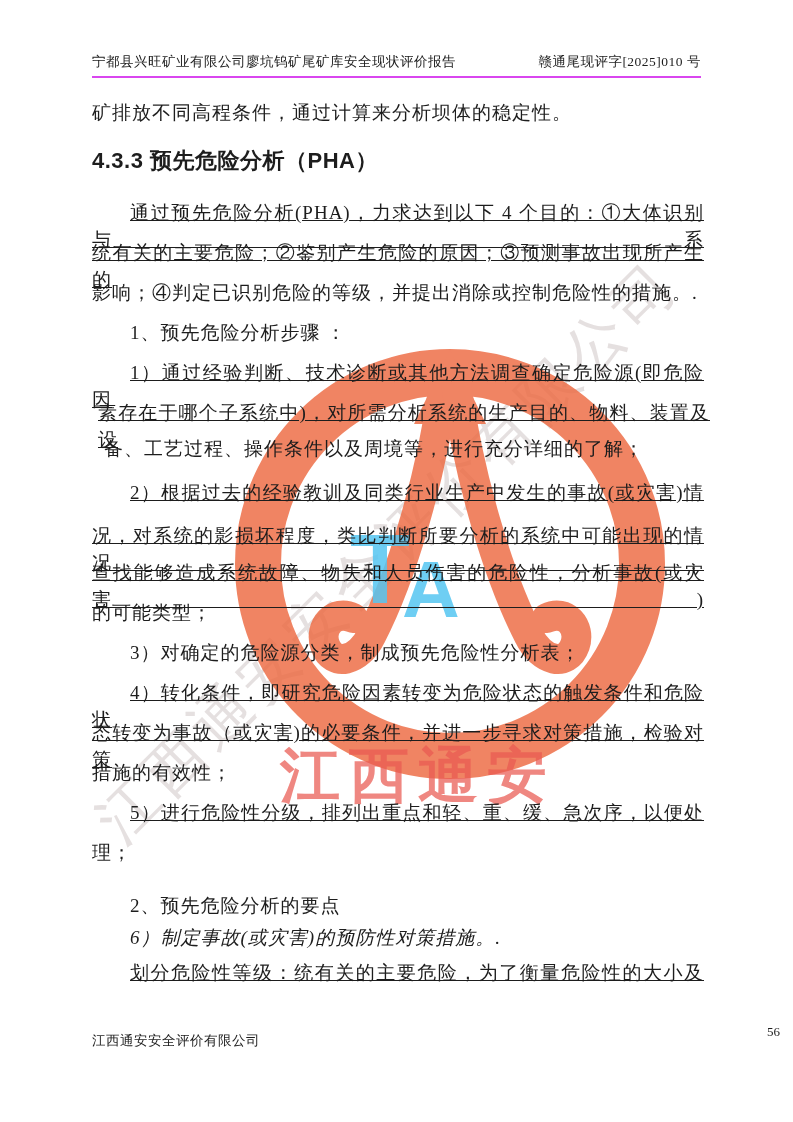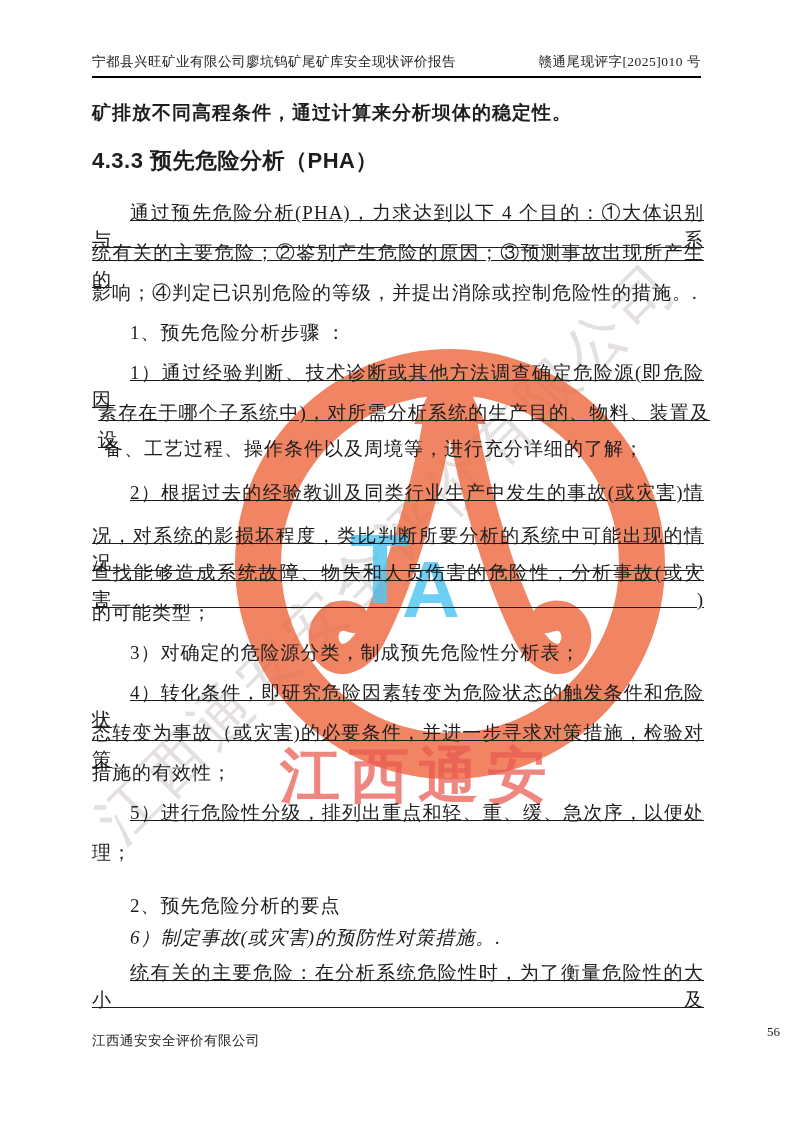--- a/index.html
+++ b/index.html
@@ -38,21 +38,21 @@
     font-size:60px;font-weight:bold;letter-spacing:9px;white-space:nowrap;
     color:var(--red-wm);opacity:.72;
     font-family:Liberation Serif, serif;
   }
   
   .content{position:absolute;inset:0;z-index:3;}
   .header{
     position:absolute;left:92px;top:53px;width:609px;
     display:flex;justify-content:space-between;align-items:center;
     font-size:13.5px;letter-spacing:.5px;
-    border-bottom:2px solid #000000;padding-bottom:5px;
+    border-bottom:2px solid #d946ef;padding-bottom:5px;
   }
   .line{
     position:absolute;left:92px;width:612px;
     font-size:19px;line-height:27px;letter-spacing:1px;color:var(--ink);
     white-space:nowrap;
   }
   .line.full,.line.indent-full{
     white-space:normal;text-align:justify;text-align-last:justify;text-decoration:underline;
   }
   .line.indent,.line.indent-full{text-indent:38px;}
@@ -88,39 +88,39 @@
 <div class="wm-red">江西通安</div>
 
 <div class="content">
 
   <div class="header">
     <span>宁都县兴旺矿业有限公司廖坑钨矿尾矿库安全现状评价报告</span>
     <span>赣通尾现评字[2025]010 号</span>
   </div>
 
   <div>
-      <div class="line plain" style="top: 99px; font-weight: bold;">矿排放不同高程条件，通过计算来分析坝体的稳定性。</div>
+      <div class="line plain" style="top: 99px;">矿排放不同高程条件，通过计算来分析坝体的稳定性。</div>
       <div class="line heading" style="top: 147px;">4.3.3 预先危险分析（PHA）</div>
       <div class="line indent-full" style="top: 199px;">通过预先危险分析(PHA)，力求达到以下 4 个目的：①大体识别与系</div>
       <div class="line full" style="top: 239px;">统有关的主要危险；②鉴别产生危险的原因；③预测事故出现所产生的</div>
       <div class="line plain" style="top: 279px;">影响；④判定已识别危险的等级，并提出消除或控制危险性的措施。.</div>
       <div class="line indent" style="top: 319px;">1、预先危险分析步骤 ：</div>
       <div class="line indent-full" style="top: 359px;">1）通过经验判断、技术诊断或其他方法调查确定危险源(即危险因</div>
       <div class="line full" style="top: 399px; margin-left: 6px;">素存在于哪个子系统中)，对所需分析系统的生产目的、物料、装置及设</div>
       <div class="line plain" style="top: 435px; margin-left: 12px;">备、工艺过程、操作条件以及周境等，进行充分详细的了解；</div>
       <div class="line indent-full" style="top: 479px;">2）根据过去的经验教训及同类行业生产中发生的事故(或灾害)情</div>
       <div class="line full" style="top: 522px;">况，对系统的影损坏程度，类比判断所要分析的系统中可能出现的情况，</div>
       <div class="line full" style="top: 559px;">查找能够造成系统故障、物失和人员伤害的危险性，分析事故(或灾害)</div>
       <div class="line plain" style="top: 599px;">的可能类型；</div>
       <div class="line indent" style="top: 639px;">3）对确定的危险源分类，制成预先危险性分析表；</div>
       <div class="line indent-full" style="top: 679px;">4）转化条件，即研究危险因素转变为危险状态的触发条件和危险状</div>
       <div class="line full" style="top: 719px;">态转变为事故（或灾害)的必要条件，并进一步寻求对策措施，检验对策</div>
       <div class="line plain" style="top: 759px;">措施的有效性；</div>
       <div class="line indent-full" style="top: 799px;">5）进行危险性分级，排列出重点和轻、重、缓、急次序，以便处</div>
       <div class="line plain" style="top: 839px;">理；</div>
       <div class="line indent" style="top: 924px; font-style: italic;">6）制定事故(或灾害)的预防性对策措施。.</div>
       <div class="line indent" style="top: 892px;">2、预先危险分析的要点</div>
-      <div class="line indent-full" style="top: 959px;">统有关的主要危险：在分析系统危险性时，为了衡量危险性的大小及</div>
+      <div class="line indent-full" style="top: 959px;">划分危险性等级：统有关的主要危险，为了衡量危险性的大小及</div>
     </div>
 
   <div class="footer-company">江西通安安全评价有限公司</div>
   <div class="footer-page">56</div>
 </div>
 
 </body></html>

